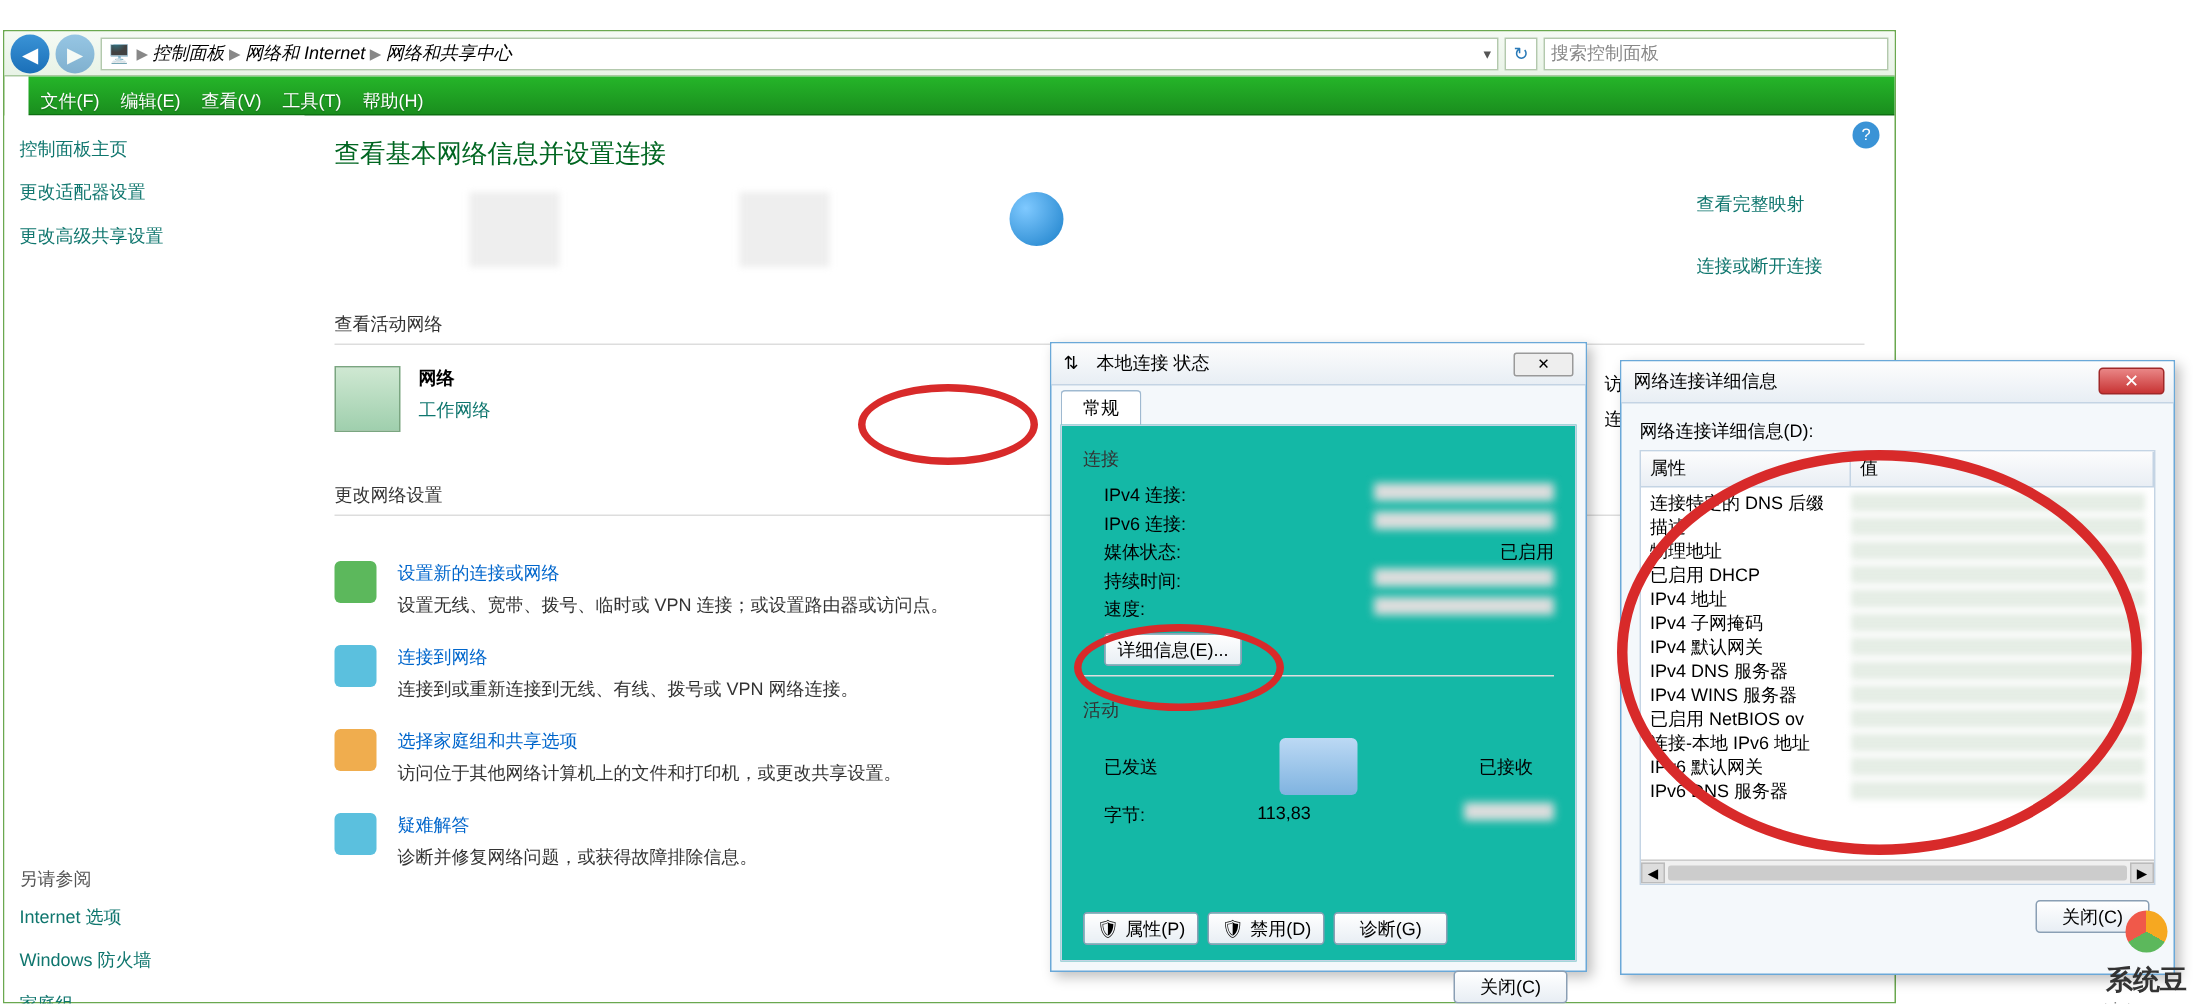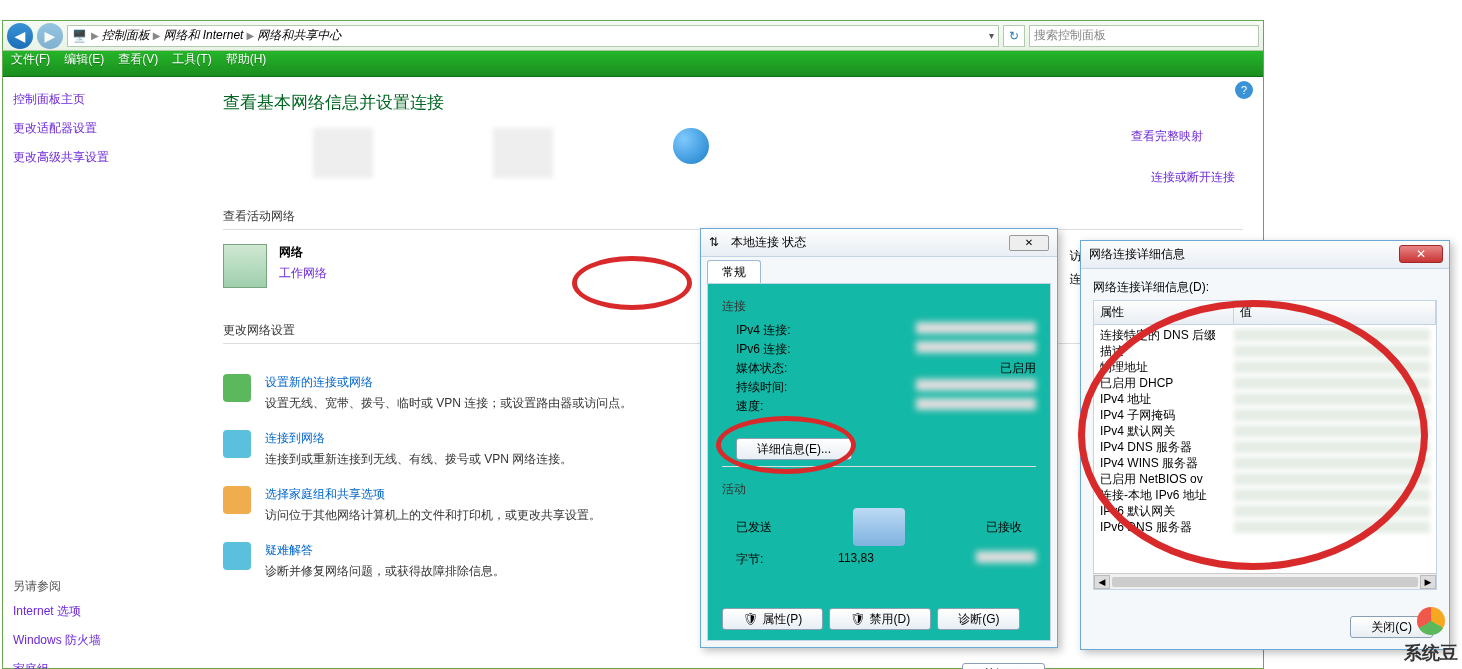--- a/index.html
+++ b/index.html
@@ -1,30 +1,30 @@
 <!DOCTYPE html>
 <html><head>
 <meta charset="utf-8">
 <style>
   * { box-sizing: border-box; font-family: "Microsoft YaHei", "Segoe UI", Tahoma, sans-serif; }
   body { margin: 0; width: 1462px; height: 669px; background: #fff; position: relative; overflow: hidden; font-size: 12px; }
-  a { color: #6d28d9; text-decoration: none; cursor: pointer; }
+  a { color: #0f766e; text-decoration: none; cursor: pointer; }
 
   
   .main-window { position: absolute; left: 2px; top: 20px; width: 1262px; height: 649px; background: #fff; border: 1px solid #6aa84f; }
   .addr-bar { height: 30px; background: linear-gradient(to bottom, #f5faf4, #e8f3e6); border-bottom: 1px solid #a9c9a0; display: flex; align-items: center; padding: 0 4px; gap: 4px; }
   .nav-btn { width: 26px; height: 26px; border-radius: 50%; background: linear-gradient(to bottom,#3a93d6,#1a6fb8); color:#fff; display:flex; align-items:center; justify-content:center; font-size:14px; cursor:pointer; }
   .breadcrumb-box { flex:1; display:flex; align-items:center; height:22px; background:#fff; border:1px solid #b3c9ad; padding:0 4px; gap:3px; }
   .bc-icon { width:16px; height:16px; display:inline-flex; align-items:center; justify-content:center; }
   .bc-sep { color:#888; font-size:10px; }
   .bc-item { color:#000; cursor:pointer;font-style:italic; }
   .refresh-btn { width:22px; height:22px; border:1px solid #b3c9ad; background:#fff; display:flex; align-items:center; justify-content:center; cursor:pointer; }
   .search-box { width:230px; height:22px; background:#fff; border:1px solid #b3c9ad; padding:0 4px; color:#888; display:flex; align-items:center; }
 
-  .toolbar { height:26px; background: linear-gradient(to bottom,#25b529,#1a8e1e); border-bottom:1px solid #0e6f12; display:flex; align-items:flex-start; padding:0 8px; gap:14px; }
+  .toolbar { height:26px; background: linear-gradient(to bottom,#25b529,#1a8e1e); border-bottom:1px solid #0e6f12; display:flex; align-items:flex-end; padding:0 8px; gap:14px;margin-left:16px; }
   .menu-item { color:#fff; cursor:pointer; text-shadow:0 1px 1px rgba(0,0,0,.3); }
 
   .content { display:flex; height: calc(100% - 56px); position:relative; }
   .sidebar { width:200px; padding:14px 10px; background:#fff; }
   .sidebar .side-link { display:block; margin-bottom:12px; }
   .sidebar .see-also-title { color:#555; margin: 20px 0 8px 0; }
 
   .main-pane { flex:1; padding:14px 20px; position:relative; }
   .page-title { color:#006621; font-size:17px; margin-bottom:14px; }
   .net-icons-row { display:flex; align-items:flex-start; gap:120px; margin-left:90px; position:relative; }
@@ -33,21 +33,21 @@
   .view-full-map { position:absolute; right:40px; top:0; }
   .section-title { margin-top:30px; color:#333; }
   .hr { border-bottom:1px solid #ddd; margin:4px 0 14px 0; }
 
   .active-network-row { display:flex; align-items:flex-start; }
   .server-icon { width:44px; height:44px; background:linear-gradient(#cfe8d2,#9fcfad); border:1px solid #7aa580; margin-right:12px; }
   .net-info { margin-right:80px; }
   .net-name { font-weight:bold; margin-bottom:4px; }
   .conn-props { margin-left:auto; margin-right:40px; }
   .conn-props td { padding:2px 8px 2px 0; vertical-align:top; }
-  .connect-disconnect { position:absolute; right:28px; top:92px; }
+  .connect-disconnect { position:absolute; right:48px; top:92px; }
 
   .change-settings { margin-top:30px; }
   .setting-item { display:flex; align-items:flex-start; gap:14px; margin-bottom:18px; }
   .setting-icon { width:28px; height:28px; flex-shrink:0; display:flex; align-items:center; justify-content:center; }
   .setting-item .title { color:#0066cc; display:block; margin-bottom:4px; }
   .setting-item .desc { color:#333; }
 
   .help-btn { position:absolute; right:10px; top:60px; width:18px; height:18px; border-radius:50%; background:#3a93d6; color:#fff; display:flex; align-items:center; justify-content:center; font-size:11px; cursor:pointer; }
 
   
@@ -57,21 +57,21 @@
   .dlg-title-icon { width:16px; height:16px; }
   .dlg-close { margin-left:auto; width:40px; height:16px; border:1px solid #9a9a9a; border-radius:2px; background:#eee; display:flex; align-items:center; justify-content:center; font-size:10px; cursor:pointer; }
   .tab-bar { height:26px; display:flex; align-items:flex-end; padding:0 6px; }
   .tab { padding:3px 14px; border:1px solid #9fb9d0; border-bottom:none; background:#fff; border-radius:3px 3px 0 0; position:relative; top:1px; }
   .dlg-body { border:1px solid #c4d4e4; margin:0 6px 6px 6px; background:#14b8a6; padding:10px 14px; height:calc(100% - 60px); position:relative; }
   .group-title { margin:4px 0 6px 0; color:#333; }
   .prop-row { display:flex; padding:1px 0 1px 14px; }
   .prop-label { flex:1; }
   .prop-value { width:100px; text-align:right; }
   .blur-val { filter:blur(3px); background:#ddd; color:transparent; width:120px; height:12px; display:inline-block; }
-  .win-btn { display:inline-flex; align-items:center; justify-content:center; min-width:76px; height:22px; border:1px solid #8a9fb4; border-radius:3px; background:linear-gradient(to bottom,#fff,#e8eef4); cursor:pointer; padding:0 20px; gap:4px;margin-top:16px; }
+  .win-btn { display:inline-flex; align-items:center; justify-content:center; min-width:76px; height:22px; border:1px solid #8a9fb4; border-radius:3px; background:linear-gradient(to bottom,#fff,#e8eef4); cursor:pointer; padding:0 8px; gap:4px; }
   .btn-row { display:flex; gap:6px; position:absolute; bottom:10px; left:14px; }
   .activity-row { display:flex; align-items:center; justify-content:space-between; padding:4px 14px; }
   .activity-icon { width:52px; height:38px; background:linear-gradient(#bcd9f4,#7fb3e0); border-radius:4px; }
   .detail-btn-wrap { margin:6px 0 6px 14px; }
 
   
   .details-dlg { left:1080px; top:240px; width:370px; height:410px; }
   .details-body { padding:10px 12px; }
   .details-label { margin-bottom:4px; }
   .details-grid { border:1px solid #c4d4e4; height:290px; overflow:hidden; position:relative; background:#fff; }

